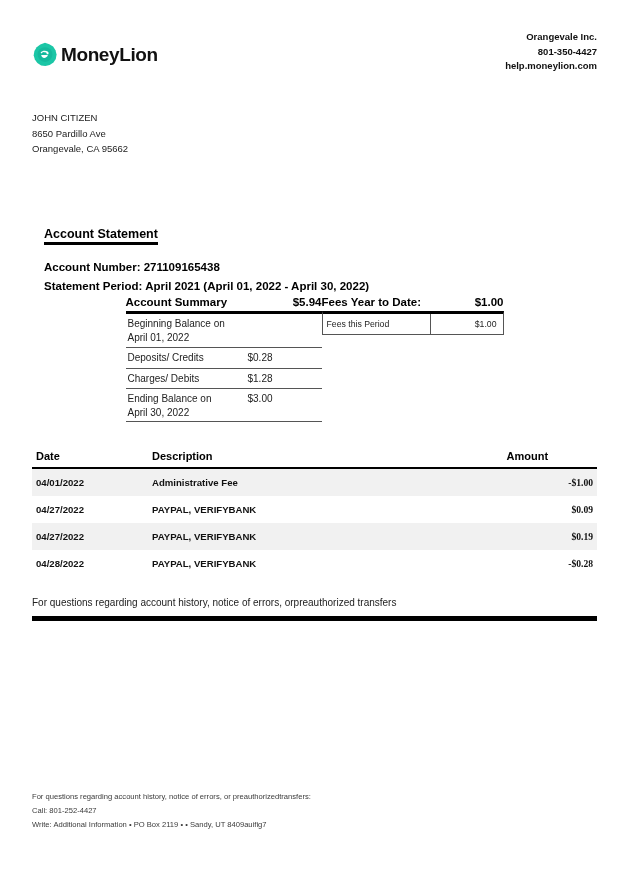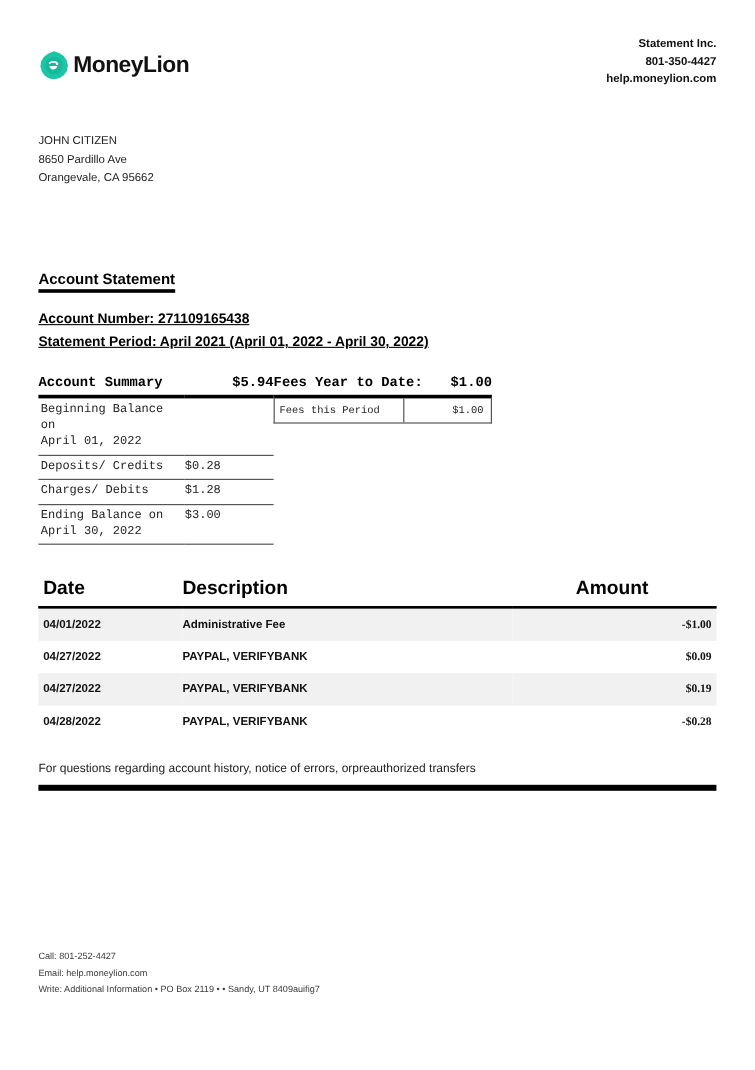--- a/index.html
+++ b/index.html
@@ -73,40 +73,37 @@
   
   .section-title {
     display: inline-block;
     font-size: 12.5px;
     font-weight: bold;
     color: #000000;
     border-bottom: 3px solid #000000;
     padding-bottom: 1px;
   }
   .statement-head {
-    padding: 0 32px;
+    padding: 0 44px;
     margin-top: 68px;
-    text-decoration: underline;
   }
   .acct-lines {
     margin-top: 13px;
     font-size: 11.5px;
     font-weight: bold;
     line-height: 1.65;
     color: #000000;
   }
 
   
   .summary-area {
     padding: 0 32px;
-    margin-top: 18px;
-    display: flex;
-    justify-content: flex-start;
+    display: flex;
+    justify-content: center;
     align-items: flex-start;
-    font-family: Liberation Mono, monospace;
   }
 
   
   .summary-left { width: 196px; }
   .sum-head {
     display: flex;
     justify-content: space-between;
     align-items: baseline;
     font-size: 11.5px;
     font-weight: bold;
@@ -179,21 +176,21 @@
     border-bottom: 3px solid #000000;
     padding-bottom: 1px;
   }
   .tx-wrap { padding: 0 32px; margin-top: 28px; }
   .tx-table {
     width: 100%;
     border-collapse: collapse;
     font-size: 9.6px;
   }
   .tx-table thead th {
-    font-size: 16px;
+    font-size: 11px;
     font-weight: bold;
     color: #000000;
     text-align: left;
     padding: 0 0 5px 0;
     border-bottom: 2.5px solid #000000;
   }
   .tx-table thead th.c-date { width: 120px; padding-left: 4px; }
   .tx-table thead th.c-desc { }
   .tx-table thead th.c-amt { text-align: center; padding-right: 4px; }
   .tx-table tbody td {
@@ -242,21 +239,21 @@
           <path d="M13 0.8 L17.3 2.2 L21.1 4.6 L23.5 8.3 L24.6 12.6 L23.8 16.9 L21.4 20.6 L17.7 23.1 L13.4 24.1 L9.1 23.4 L5.4 21.1 L2.8 17.5 L1.7 13.2 L2.4 8.9 L4.7 5.2 L8.3 2.5 Z" fill="#1bc6a6"></path>
           <circle cx="13" cy="12.6" r="7.4" fill="#15b99c"></circle>
           <path d="M8.6 10.4 C10.2 8.6 13.6 8.2 15.6 9.6 C16.6 10.3 16.9 11.4 16.3 12.2 L14.6 12.2 C14.9 11.5 14.6 10.9 13.9 10.6 C12.4 10.0 10.4 10.4 9.4 11.6 Z" fill="#ffffff"></path>
           <path d="M9.2 13.1 L15.9 13.1 C15.4 14.9 13.6 16.2 11.8 16.0 C10.4 15.8 9.4 14.6 9.2 13.1 Z" fill="#ffffff"></path>
           <circle cx="11.3" cy="11.1" r="0.85" fill="#15b99c"></circle>
         </svg>
       </span>
       <span class="brand-name">MoneyLion</span>
     </div>
     <div class="company-block">
-      <div>Statement Inc.</div>
+      <div>Orangevale Inc.</div>
       <div>801-350-4427</div>
       <div>help.moneylion.com</div>
     </div>
   </div>
 
   <div class="address">
     <div>JOHN CITIZEN</div>
     <div>8650 Pardillo Ave</div>
     <div>Orangevale, CA 95662</div>
   </div>
@@ -348,18 +345,18 @@
           <td class="c-amt">-$0.28</td>
         </tr>
       </tbody>
     </table>
   </div>
 
   <div class="tx-note">For questions regarding account history, notice of errors, orpreauthorized transfers</div>
   <div class="rule-thick"></div>
 
   <div class="footer">
+    <div>For questions regarding account history, notice of errors, or preauthorizedtransfers:</div>
     <div>Call: 801-252-4427</div>
-    <div>Email:  help.moneylion.com</div>
     <div>Write: Additional Information • PO Box 2119 •  • Sandy, UT 8409auifig7</div>
   </div>
 
 </div>
 
 </body></html>

